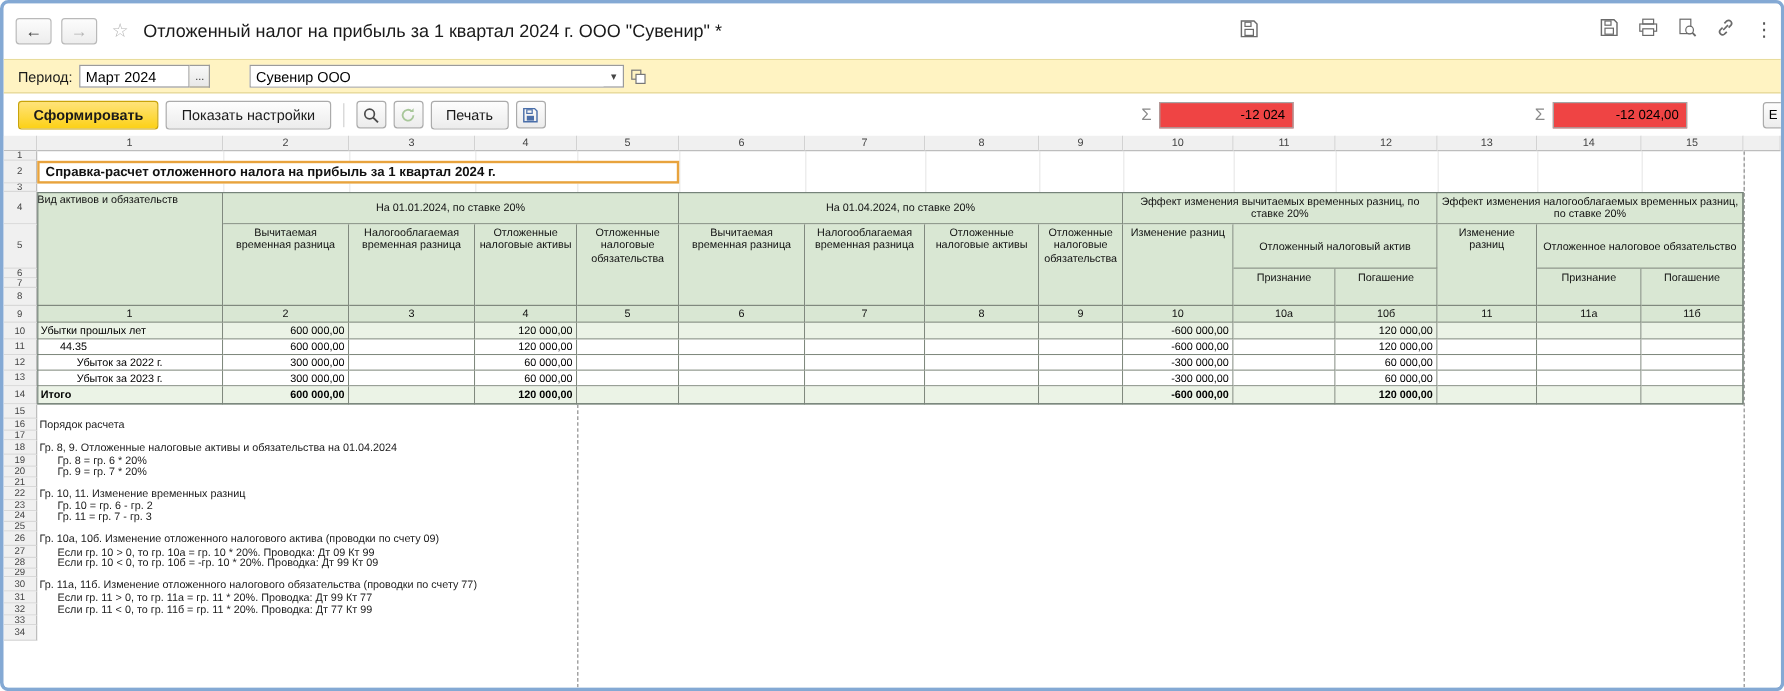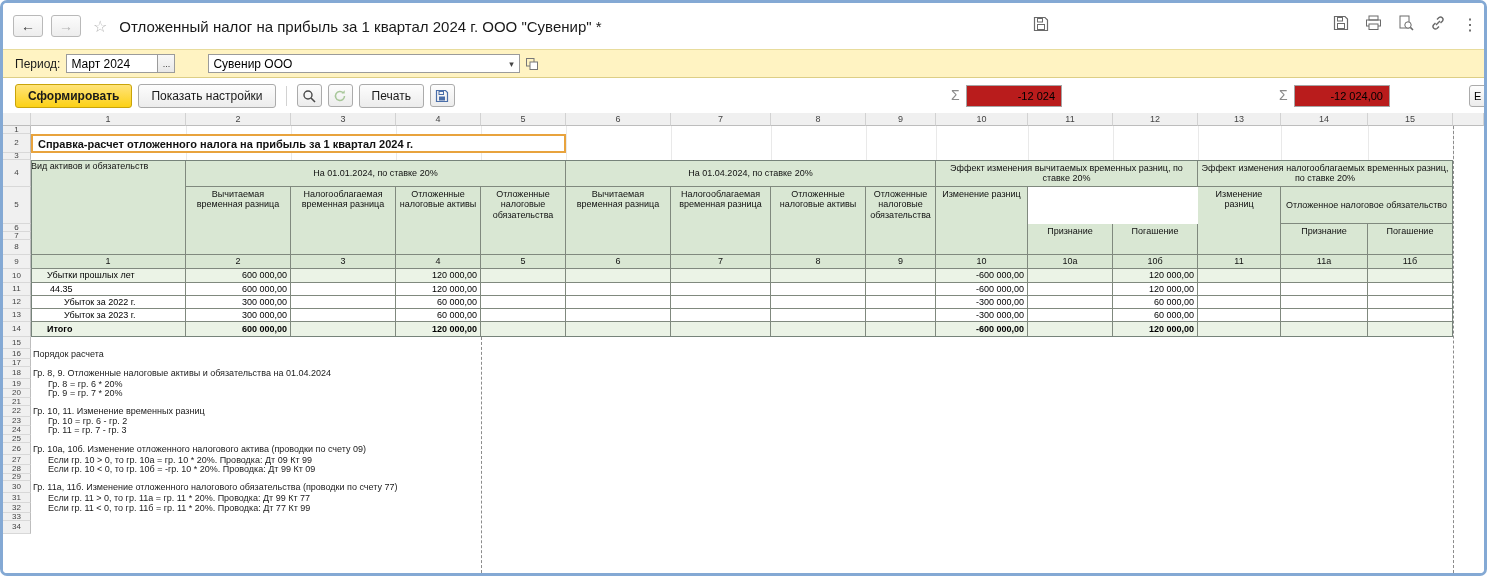--- a/index.html
+++ b/index.html
@@ -29,40 +29,40 @@
   .caret{width:16px;text-align:center;font-size:9px;color:#444;cursor:pointer}
   .open-btn{margin-left:5px;cursor:pointer;display:flex;align-items:center}
 
   
   .toolbar{position:relative;height:35px;display:flex;align-items:center;padding:0 12px;gap:6px;background:#fff}
   .btn{height:24px;border:1px solid #ababab;border-radius:3px;background:linear-gradient(#fdfdfd,#ececec);font-size:12px;color:#1a1a1a;padding:0 12px;display:flex;align-items:center;cursor:pointer;white-space:nowrap}
   .btn.primary{background:linear-gradient(#ffe37a,#fcd116);border-color:#c9a40a;font-weight:bold}
   .ibtn{width:25px;height:23px;border:1px solid #ababab;border-radius:3px;background:linear-gradient(#fdfdfd,#ececec);display:flex;align-items:center;justify-content:center;cursor:pointer}
   .sep{width:1px;height:20px;background:#d2d2d2;margin:0 4px}
   .sigma{position:absolute;top:9px;font-size:14px;color:#8a8a8a}
-  .sumfield{position:absolute;top:7px;width:96px;height:22px;border:1px solid #a5a5a5;background:#b91c1c;font-size:11px;text-align:right;padding:0 6px}
+  .sumfield{position:absolute;top:7px;width:112px;height:22px;border:1px solid #a5a5a5;background:#ef4444;font-size:11px;text-align:right;padding:0 6px}
   .more-btn{position:absolute;right:-2px;top:7px;width:17px;height:22px;border:1px solid #ababab;border-radius:3px 0 0 3px;background:linear-gradient(#fdfdfd,#ececec);font-size:11px;display:flex;align-items:center;justify-content:flex-start;padding-left:4px;overflow:hidden;cursor:pointer}
 
   
   .sheet{position:relative;height:460px;background:#fff;overflow:hidden}
   .vline{position:absolute;top:13px;height:34px;width:1px;background:#e9e9e9;z-index:0}
   .dash{position:absolute;border-left:1px dashed #8c8c8c;z-index:0}
   .grid{position:relative;z-index:1;display:grid;width:100%;
     grid-template-columns:28px 155px 105px 105px 85px 85px 105px 100px 95px 70px 92px 85px 85px 83px 87px 85px 1fr;
     grid-template-rows:13px 8px 19px 7px 27px 37px 8px 8px 15px 14px 14px 13px 13px 13px 15px 12px 10px 8px 12px 10px 9px 8px 11px 9px 9px 8px 12px 10px 9px 7px 12px 10px 10px 8px 13px;}
   .hc{background:#f0f0f0;border-right:1px solid #d2d2d2;border-bottom:1px solid #bdbdbd;font-size:9px;color:#444;display:flex;align-items:center;justify-content:center;overflow:hidden}
   .rh{background:#f0f0f0;border-right:1px solid #bdbdbd;border-bottom:1px solid #d8d8d8;font-size:8px;color:#444;display:flex;align-items:center;justify-content:center;line-height:1;overflow:hidden}
   .rt{grid-area:3/2/4/7;background:#fff;border:2px solid #e8a33d;display:flex;align-items:center;padding-left:5px;font-size:11px;font-weight:bold;color:#111;white-space:nowrap;z-index:3}
   .frame{grid-area:5/2/16/17;border:1px solid #76837a;z-index:5;pointer-events:none}
   .gc{background:#d9e7d3;border-right:1px solid #80897e;border-bottom:1px solid #80897e;font-size:9px;line-height:1.15;color:#111;display:flex;align-items:center;justify-content:center;text-align:center;padding:1px 2px;overflow:hidden}
   .gc.top{align-items:flex-start;padding-top:2px}
   .gc.tl{align-items:flex-start;justify-content:flex-start;text-align:left;padding-left:0}
   .dc{background:#fff;border-right:1px solid #80897e;border-bottom:1px solid #80897e;font-size:9px;color:#000;display:flex;align-items:center;overflow:hidden;line-height:1}
   .dc.n{justify-content:flex-end;padding-right:3px}
-  .dc.lab{padding-left:16px}
+  .dc.lab{padding-left:3px}
   .dc.i1{padding-left:19px}
   .dc.i2{padding-left:33px}
   .dc.g{background:#ebf3e6}
   .dc.b{font-weight:bold}
   .note{grid-column:2/14;font-size:9px;color:#1a1a1a;display:flex;align-items:center;white-space:nowrap;padding-left:2px;z-index:2;line-height:1}
   .note.ind{padding-left:17px}
 </style>
 </head>
 <body>
 
@@ -247,20 +247,21 @@
       <div class="gc" style="grid-area:5/14/6/17">Эффект изменения налогооблагаемых временных разниц, по ставке 20%</div>
       <div class="gc top" style="grid-area:6/3/10/4">Вычитаемая временная разница</div>
       <div class="gc top" style="grid-area:6/4/10/5">Налогооблагаемая временная разница</div>
       <div class="gc top" style="grid-area:6/5/10/6">Отложенные налоговые активы</div>
       <div class="gc top" style="grid-area:6/6/10/7">Отложенные налоговые обязательства</div>
       <div class="gc top" style="grid-area:6/7/10/8">Вычитаемая временная разница</div>
       <div class="gc top" style="grid-area:6/8/10/9">Налогооблагаемая временная разница</div>
       <div class="gc top" style="grid-area:6/9/10/10">Отложенные налоговые активы</div>
       <div class="gc top" style="grid-area:6/10/10/11">Отложенные налоговые обязательства</div>
       <div class="gc top" style="grid-area:6/11/10/12">Изменение разниц</div>
+      <div class="gc" style="grid-area:6/12/7/14">Отложенный налоговый актив</div>
       <div class="gc top" style="grid-area:7/12/10/13">Признание</div>
       <div class="gc top" style="grid-area:7/13/10/14">Погашение</div>
       <div class="gc top" style="grid-area:6/14/10/15">Изменение разниц</div>
       <div class="gc" style="grid-area:6/15/7/17">Отложенное налоговое обязательство</div>
       <div class="gc top" style="grid-area:7/15/10/16">Признание</div>
       <div class="gc top" style="grid-area:7/16/10/17">Погашение</div>
 
       <div class="gc" style="grid-area:10/2">1</div>
       <div class="gc" style="grid-area:10/3">2</div>
       <div class="gc" style="grid-area:10/4">3</div>

